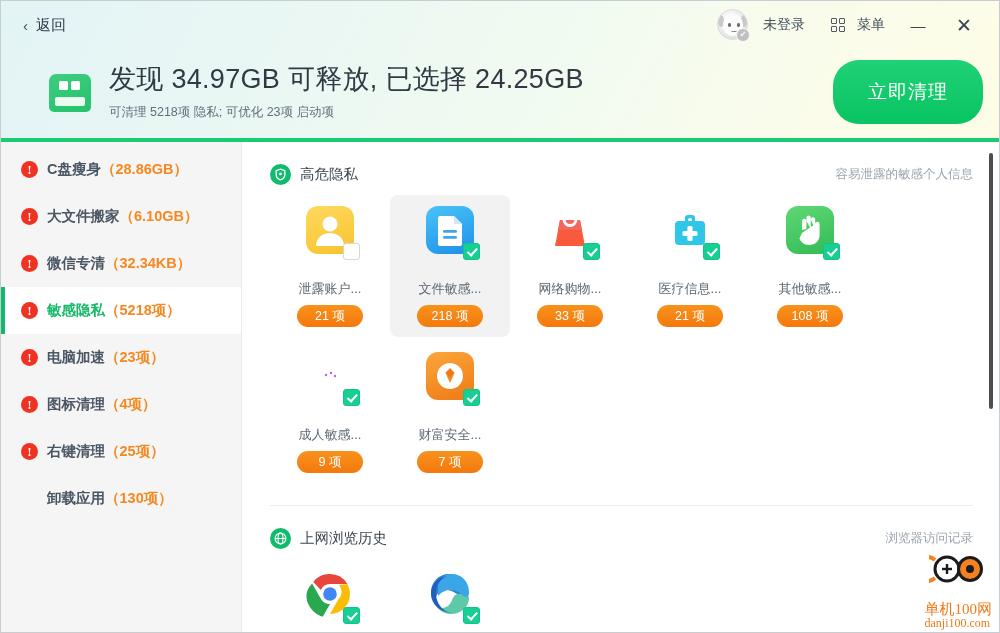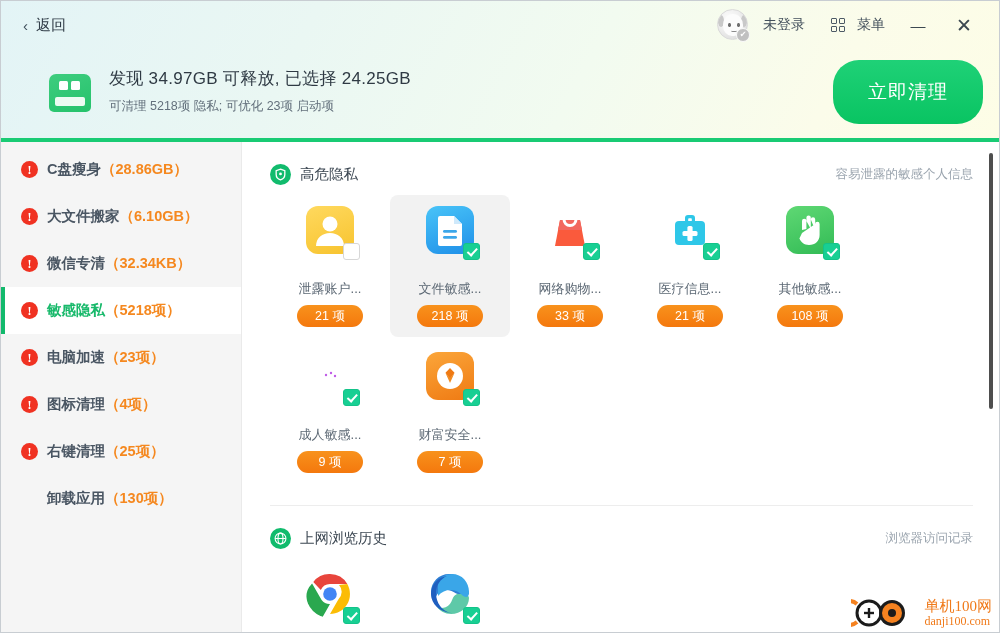--- a/index.html
+++ b/index.html
@@ -72,21 +72,21 @@
     border-radius: 7px 7px 5px 5px;
   }
   .disk-icon .sq { position:absolute; background:#fff; border-radius:1.5px; }
   .disk-icon .sq1 { left: 14px; top: 11px; width: 9px; height: 9px; }
   .disk-icon .sq2 { left: 26px; top: 11px; width: 9px; height: 9px; }
   .disk-icon .slot {
     position:absolute; left: 10px; top: 27px; width: 30px; height: 9px;
     background:#ecfbf2; border-radius: 2px;
   }
   .hero-text { display:flex; flex-direction:column; justify-content:center; }
-  .hero-title { font-size: 17px; color: #2f3a44; letter-spacing: .3px; line-height: 1.2; }
+  .hero-title { font-size: 27px; color: #2f3a44; letter-spacing: .3px; line-height: 1.2; }
   .hero-sub { font-size: 12.5px; color: #63707c; margin-top: 9px; }
   .clean-btn {
     margin-left: auto; width: 150px; height: 64px; border-radius: 26px;
     background: linear-gradient(180deg,#1fd177 0%, #09c462 100%);
     color: #fff; font-size: 19px; display:flex; align-items:center; justify-content:center;
     cursor:pointer; border: none; letter-spacing: 1px;
   }
   .green-rule { height: 4px; background: #19cb74; }
 
   
@@ -166,20 +166,21 @@
   .divider { height: 1px; background: #ededed; margin: 18px 26px 0 28px; }
 
   .scrollbar {
     position: absolute; right: 6px; top: 11px; width: 4px; height: 256px;
     background: #4e4e4e; border-radius: 2px; cursor: pointer;
   }
 
   .watermark {
     position:absolute; right: 7px; bottom: 4px; display:flex; align-items:center; gap:16px;
     pointer-events:none;
+    flex-direction:column;
   }
   .wm-glyph { position: relative; width: 58px; height: 34px; }
   .wm-text { display:flex; flex-direction:column; line-height:1.05; }
   .wm-t1 { font-size: 15px; color:#f07a1a; font-family:"Liberation Serif", serif; }
   .wm-t2 { font-size: 12px; color:#f07a1a; font-family:"Liberation Serif", serif; }
 </style>
 </head>
 <body>
 
 <div class="window">

